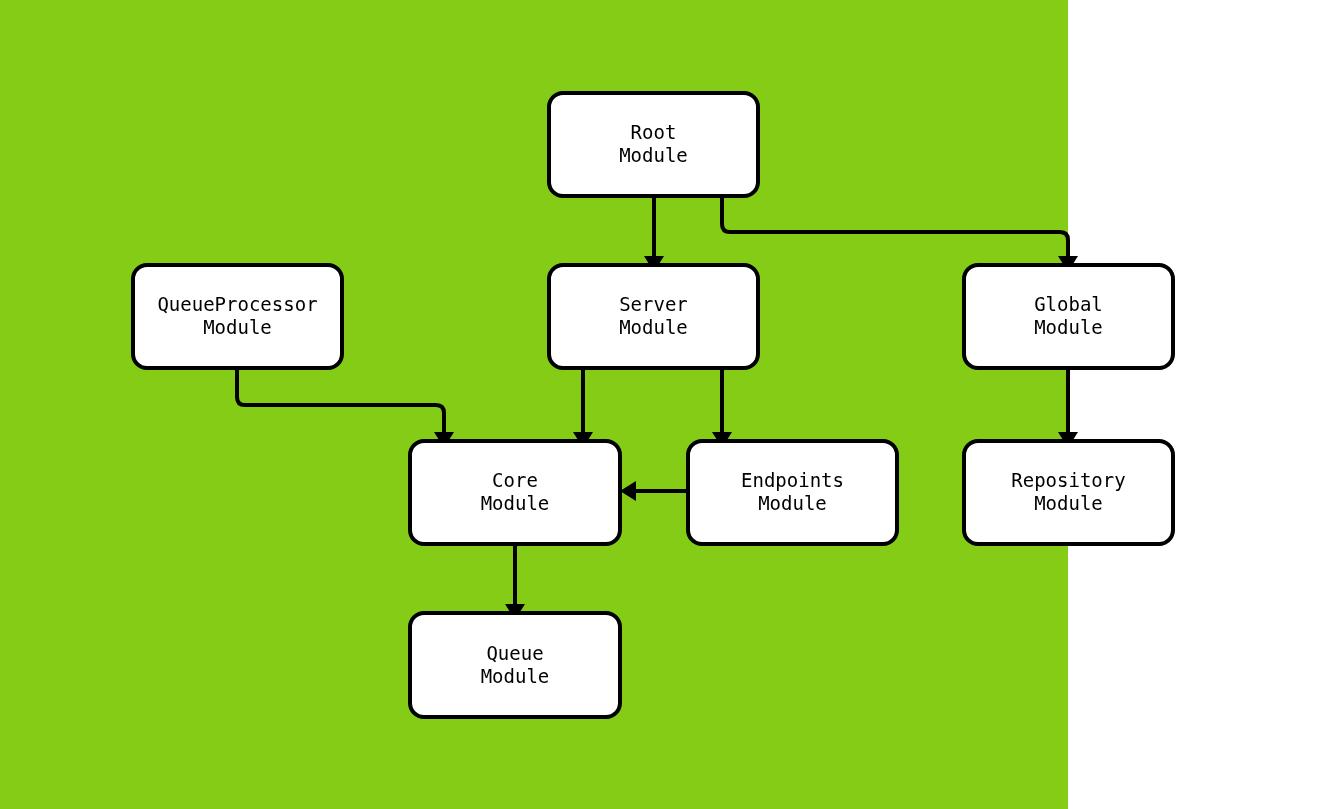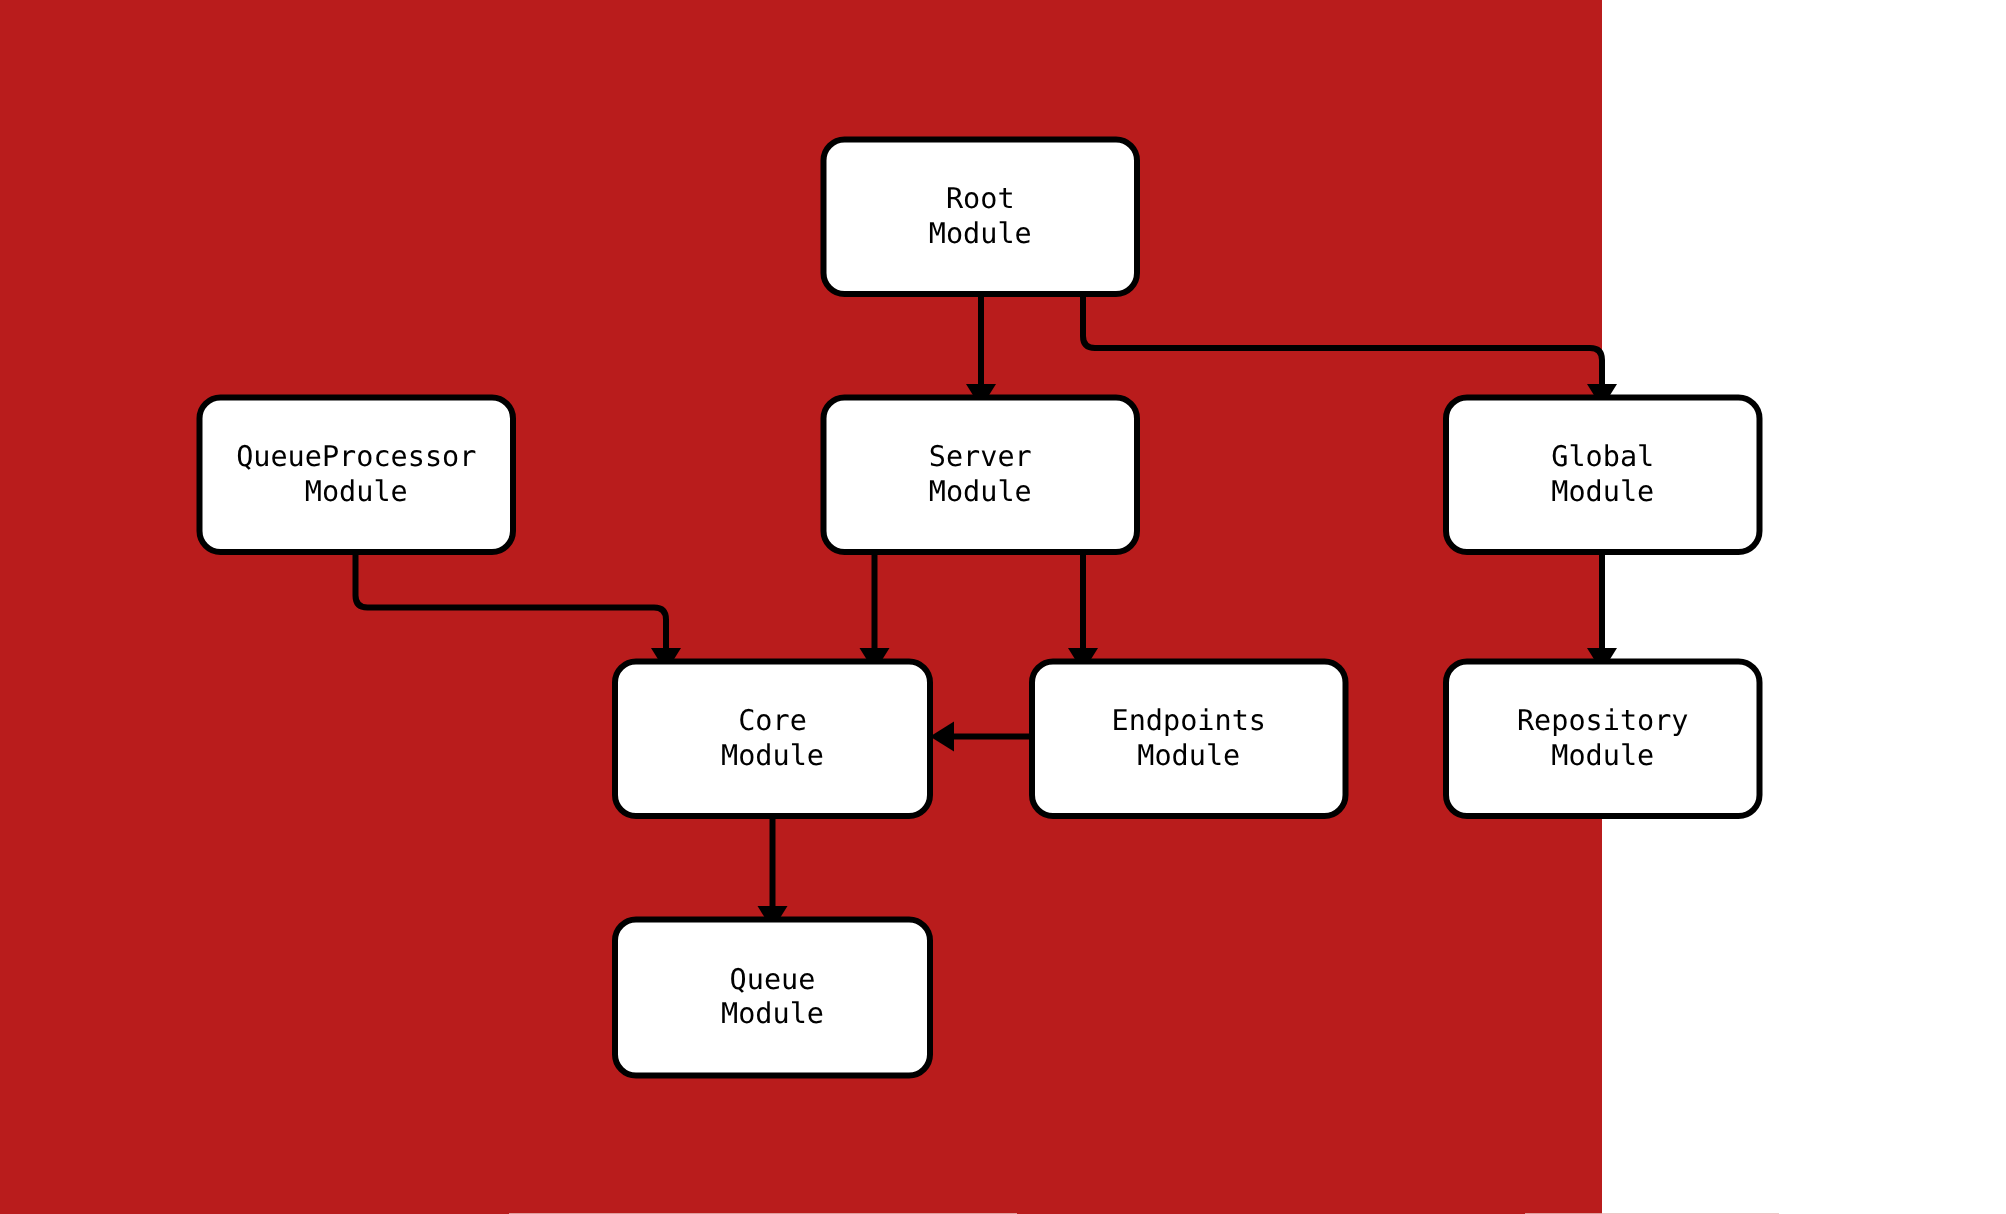--- a/index.html
+++ b/index.html
@@ -10,21 +10,21 @@
   body {
     width: 1337px;
     height: 809px;
     overflow: hidden;
     font-family: "DejaVu Sans Mono", monospace;
   }
   #diagram-root {
     position: relative;
     width: 1068px;
     height: 809px;
-    background: #b91c1c;
+    background: #84cc16;
   }
   svg#graph {
     display: block;
     width: 1337px;
     height: 809px;
   }
   .node-box {
     fill: #ffffff;
     stroke: #000000;
     stroke-width: 4;

